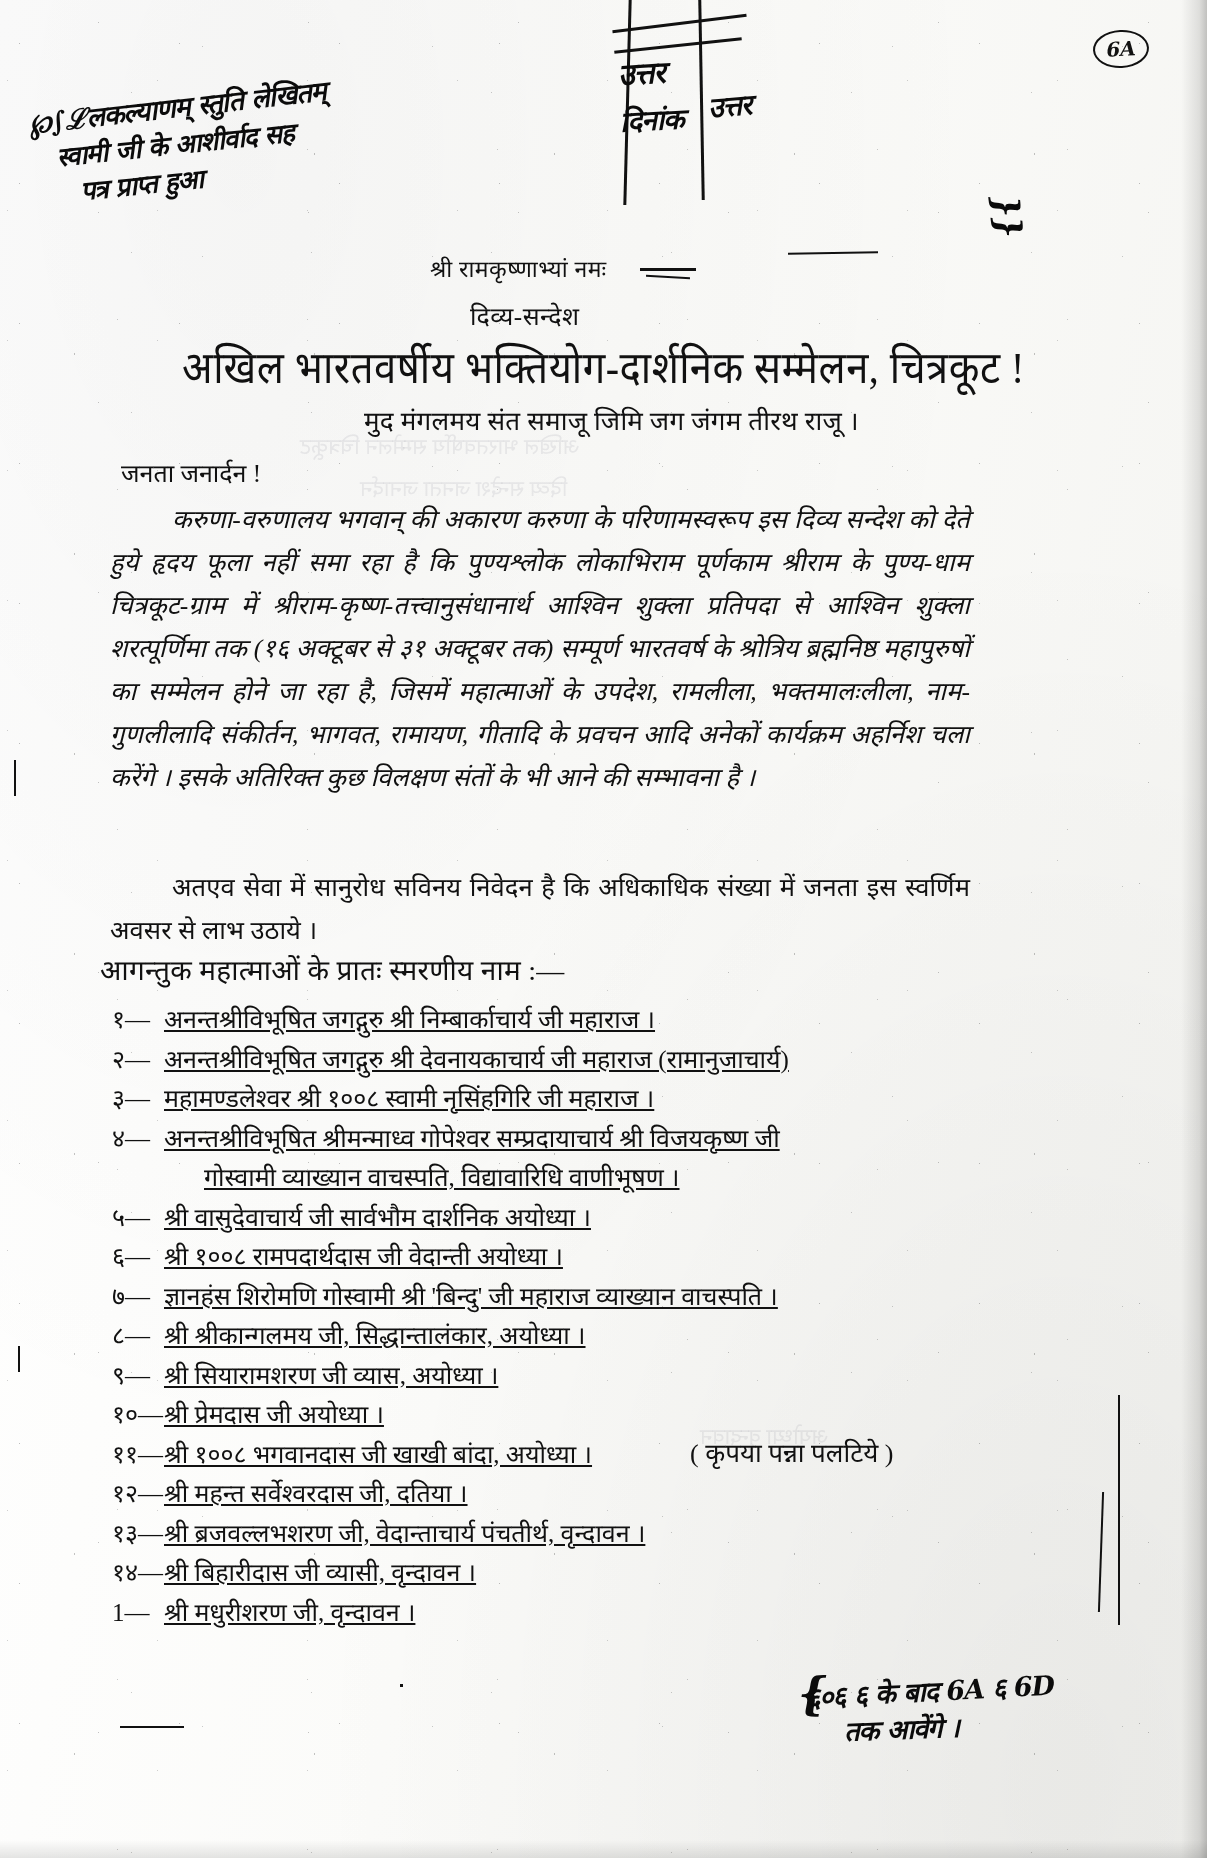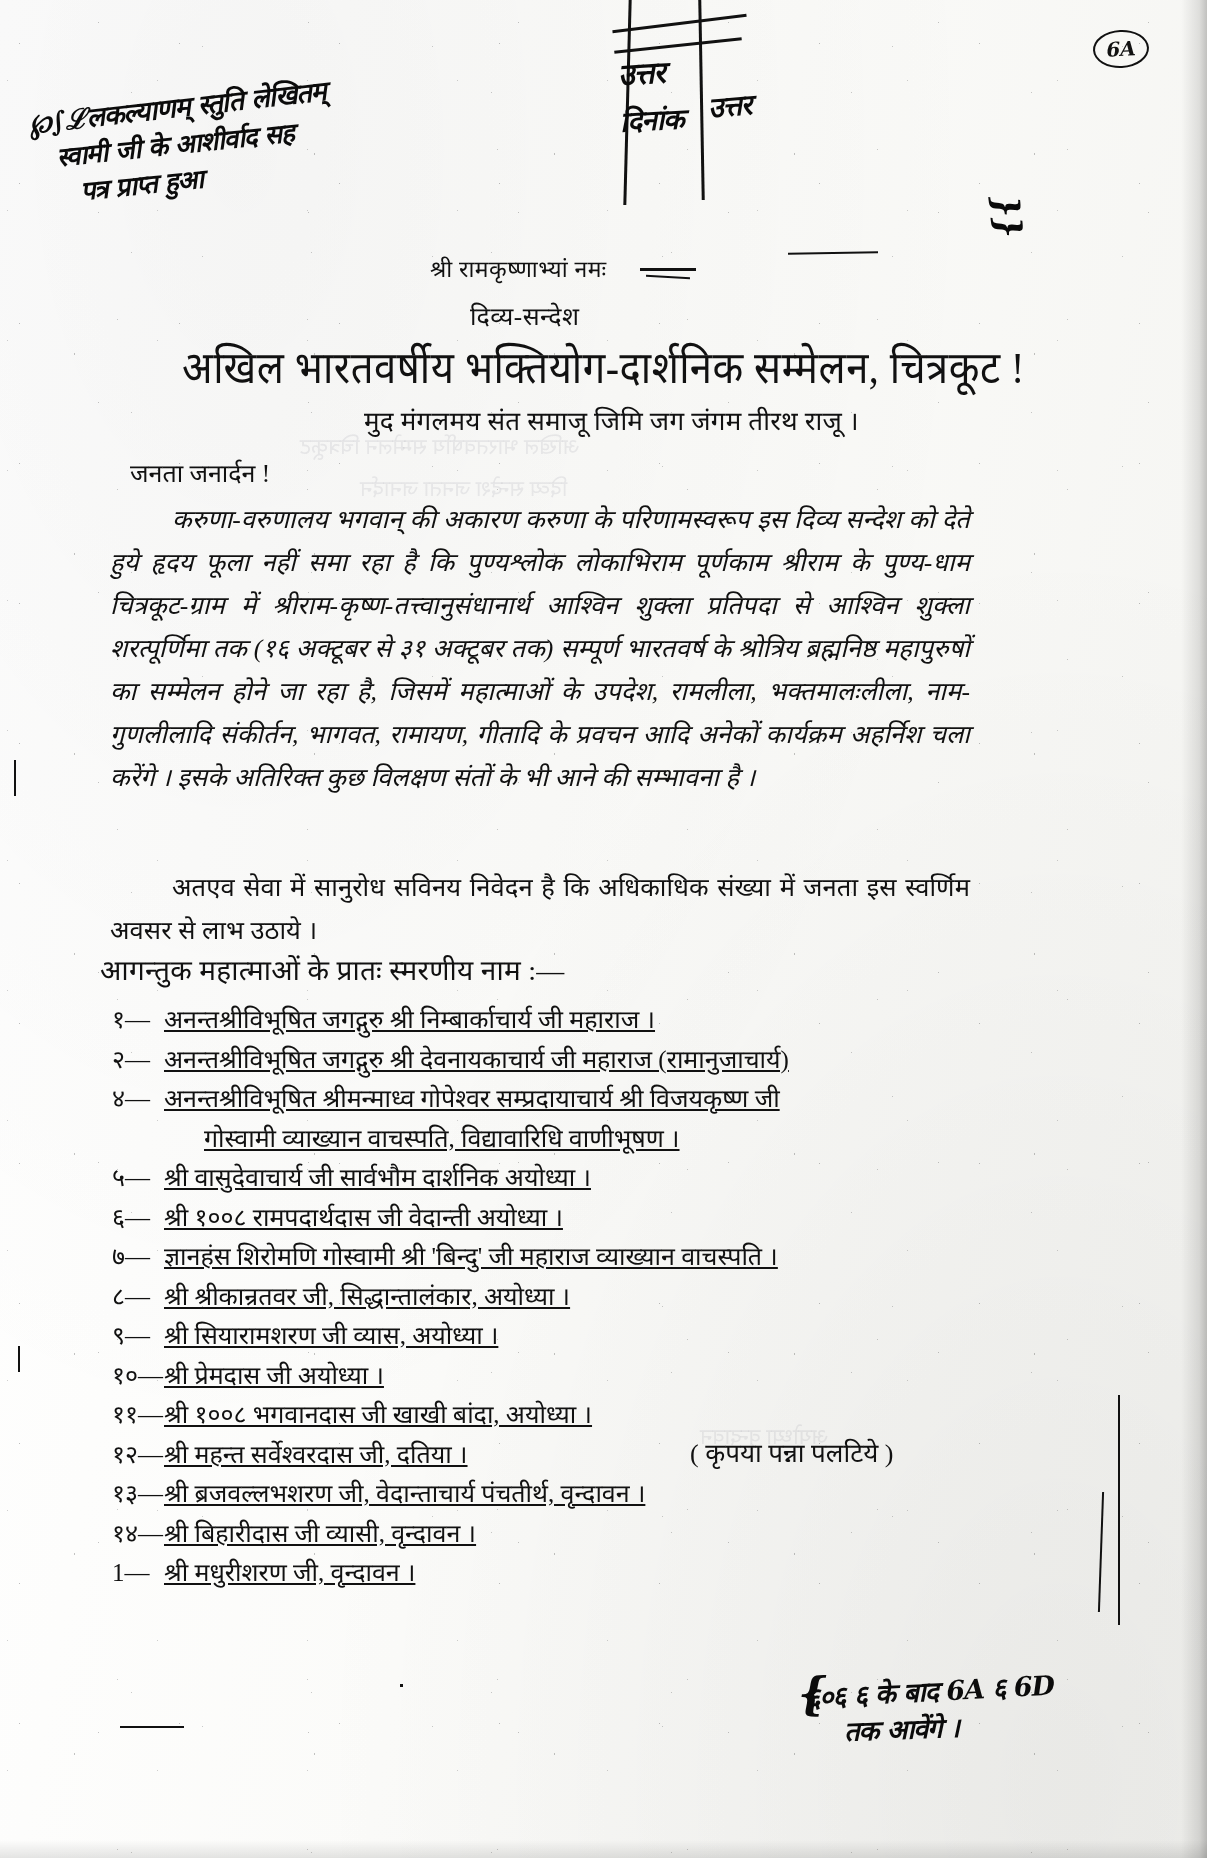--- a/index.html
+++ b/index.html
@@ -100,21 +100,21 @@
     position:absolute;left:0;top:338px;width:1207px;text-align:center;
     font-size:40px;font-weight:400;letter-spacing:.5px;
     transform:scaleY(1.12);
   }
   .couplet{
     position:absolute;left:8px;top:402px;width:1207px;text-align:center;
     font-size:26px;letter-spacing:.3px;
   }
 
   .salutation{
-    position:absolute;left:130px;top:455px;font-size:25px;
+    position:absolute;left:121px;top:455px;font-size:25px;
   }
 
   .para{
     position:absolute;left:110px;width:860px;
     font-size:25.5px;line-height:43px;text-align:justify;
     text-indent:62px;
     letter-spacing:.1px;
   }
   #para1{top:498px;font-style:italic;}
   #para2{top:866px;}
@@ -171,25 +171,26 @@
   <div class="salutation hindi">जनता जनार्दन !</div>
 
   <div class="para hindi" id="para1">करुणा-वरुणालय भगवान् की अकारण करुणा के परिणामस्वरूप इस दिव्य सन्देश को देते हुये हृदय फूला नहीं समा रहा है कि पुण्यश्लोक लोकाभिराम पूर्णकाम श्रीराम के पुण्य-धाम चित्रकूट-ग्राम में श्रीराम-कृष्ण-तत्त्वानुसंधानार्थ आश्विन शुक्ला प्रतिपदा से आश्विन शुक्ला शरत्पूर्णिमा तक (१६ अक्टूबर से ३१ अक्टूबर तक) सम्पूर्ण भारतवर्ष के श्रोत्रिय ब्रह्मनिष्ठ महापुरुषों का सम्मेलन होने जा रहा है, जिसमें महात्माओं के उपदेश, रामलीला, भक्तमालःलीला, नाम-गुणलीलादि संकीर्तन, भागवत, रामायण, गीतादि के प्रवचन आदि अनेकों कार्यक्रम अहर्निश चला करेंगे । इसके अतिरिक्त कुछ विलक्षण संतों के भी आने की सम्भावना है ।</div>
   <div class="para hindi" id="para2">अतएव सेवा में सानुरोध सविनय निवेदन है कि अधिकाधिक संख्या में जनता इस स्वर्णिम अवसर से लाभ उठाये ।</div>
 
   <div class="list-head hindi">आगन्तुक महात्माओं के प्रातः स्मरणीय नाम :—</div>
 
   <div id="namelist" class="hindi">
       <div class="row"><span class="num">१—</span><span>अनन्तश्रीविभूषित जगद्गुरु श्री निम्बार्काचार्य जी महाराज ।</span></div>
       <div class="row"><span class="num">२—</span><span>अनन्तश्रीविभूषित जगद्गुरु श्री देवनायकाचार्य जी महाराज (रामानुजाचार्य)</span></div>
+      <div class="row"><span class="num">३—</span><span>महामण्डलेश्वर श्री १००८ स्वामी नृसिंहगिरि जी महाराज ।</span></div>
       <div class="row wrap"><span class="num">४—</span><span>अनन्तश्रीविभूषित श्रीमन्माध्व गोपेश्वर सम्प्रदायाचार्य श्री विजयकृष्ण जी</span><span class="cont">गोस्वामी व्याख्यान वाचस्पति, विद्यावारिधि वाणीभूषण ।</span></div>
       <div class="row"><span class="num">५—</span><span>श्री वासुदेवाचार्य जी सार्वभौम दार्शनिक अयोध्या ।</span></div>
       <div class="row"><span class="num">६—</span><span>श्री १००८ रामपदार्थदास जी वेदान्ती अयोध्या ।</span></div>
       <div class="row"><span class="num">७—</span><span>ज्ञानहंस शिरोमणि गोस्वामी श्री 'बिन्दु' जी महाराज व्याख्यान वाचस्पति ।</span></div>
-      <div class="row"><span class="num">८—</span><span>श्री श्रीकान्रतवर जी, सिद्धान्तालंकार, अयोध्या ।</span></div>
+      <div class="row"><span class="num">८—</span><span>श्री श्रीकान्गलमय जी, सिद्धान्तालंकार, अयोध्या ।</span></div>
       <div class="row"><span class="num">९—</span><span>श्री सियारामशरण जी व्यास, अयोध्या ।</span></div>
       <div class="row"><span class="num">१०—</span><span>श्री प्रेमदास जी अयोध्या ।</span></div>
       <div class="row"><span class="num">११—</span><span>श्री १००८ भगवानदास जी खाखी बांदा, अयोध्या ।</span></div>
       <div class="row"><span class="num">१२—</span><span>श्री महन्त सर्वेश्वरदास जी, दतिया ।</span></div>
       <div class="row"><span class="num">१३—</span><span>श्री ब्रजवल्लभशरण जी, वेदान्ताचार्य पंचतीर्थ, वृन्दावन ।</span></div>
       <div class="row"><span class="num">१४—</span><span>श्री बिहारीदास जी व्यासी, वृन्दावन ।</span></div>
       <div class="row"><span class="num">1—</span><span>श्री मधुरीशरण जी, वृन्दावन ।</span></div>
     </div>
 
   <div class="closing hindi">( कृपया पन्ना पलटिये )</div>

